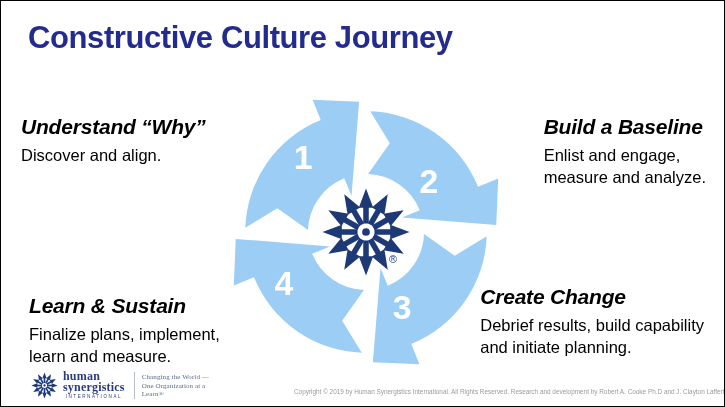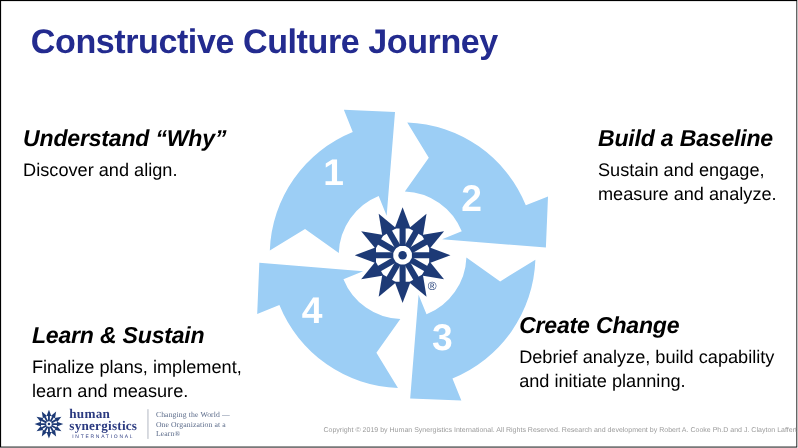--- a/index.html
+++ b/index.html
@@ -69,29 +69,29 @@
   <div class="phase" id="phase-1">
     <div class="phase-title">Understand “Why”</div>
     <div class="phase-body">
       <div>Discover and align.</div>
     </div>
   </div>
 
   <div class="phase right" id="phase-2">
     <div class="phase-title">Build a Baseline</div>
     <div class="phase-body">
-      <div>Sustain and engage,</div>
+      <div>Enlist and engage,</div>
       <div>measure and analyze.</div>
     </div>
   </div>
 
   <div class="phase right" id="phase-3">
     <div class="phase-title">Create Change</div>
     <div class="phase-body">
-      <div>Debrief analyze, build capability</div>
+      <div>Debrief results, build capability</div>
       <div>and initiate planning.</div>
     </div>
   </div>
 
   <div class="phase" id="phase-4">
     <div class="phase-title">Learn &amp; Sustain</div>
     <div class="phase-body">
       <div>Finalize plans, implement,</div>
       <div>learn and measure.</div>
     </div>

